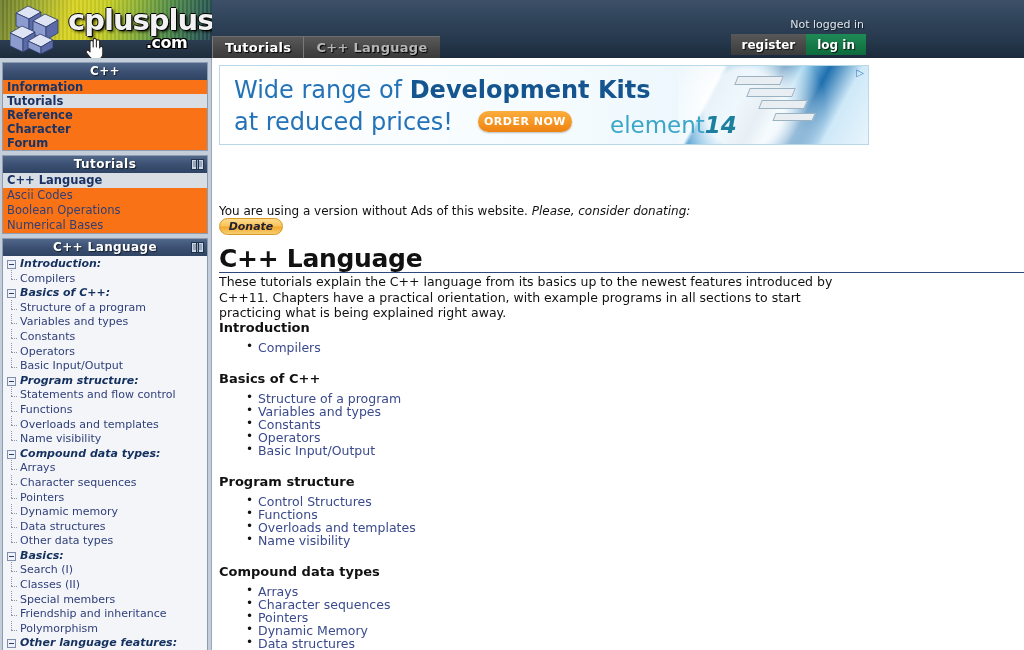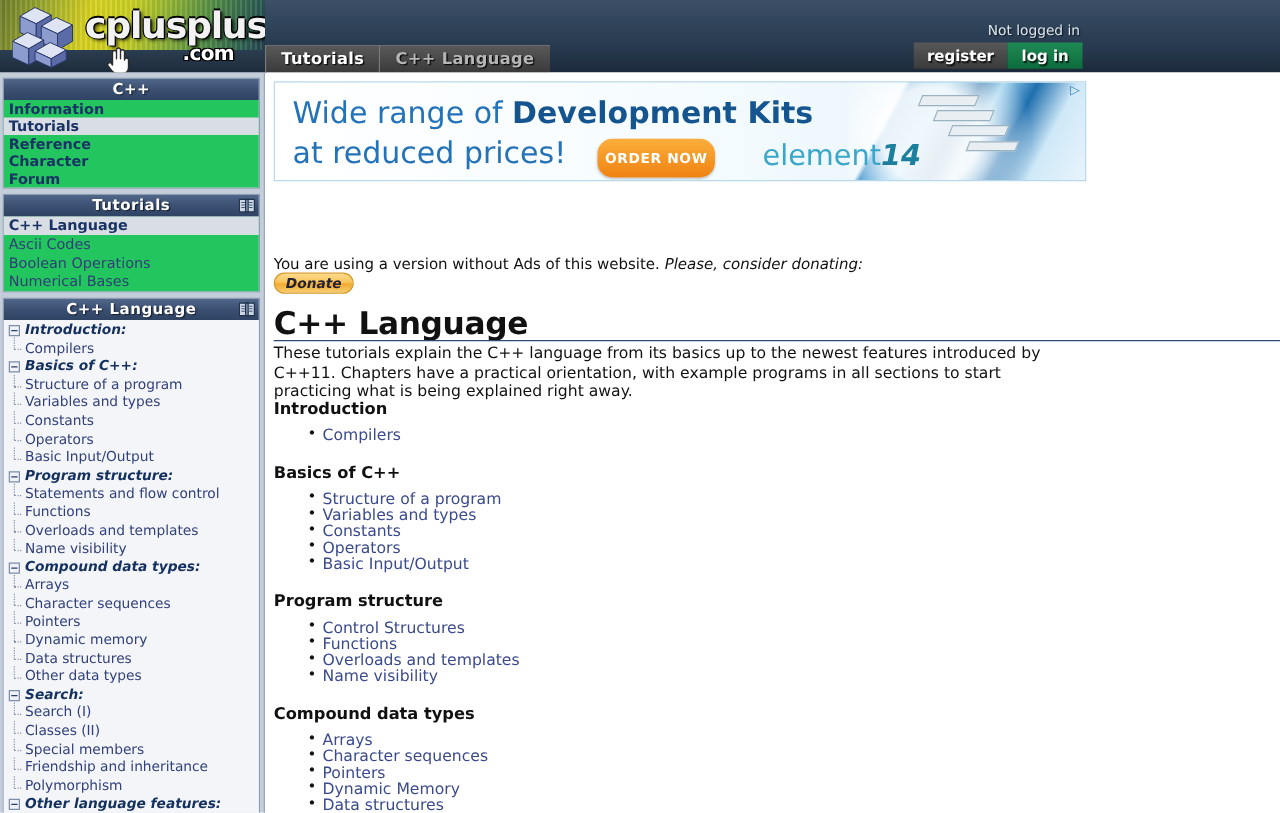--- a/index.html
+++ b/index.html
@@ -130,21 +130,21 @@
     position: relative;
     height: 17px; line-height: 17px;
     background: linear-gradient(to bottom, #51688a 0%, #3d5274 45%, #2f4463 100%);
     color: #ffffff; font-size: 12px; font-weight: bold;
     text-align: center; letter-spacing: .4px;
     text-shadow: 1px 1px 1px rgba(0,0,0,.6);
   }
   .panel-head-icon {
     position: absolute; right: 3px; top: 2px; width: 13px; height: 13px;
   }
-  .panel-body { background: #22c55e; padding: 0; }
+  .panel-body { background: #f97316; padding: 0; }
   .nav-item {
     height: 14px; line-height: 14px;
     padding-left: 4px;
     font-size: 11.5px; font-weight: bold;
     color: #1a3365; cursor: pointer;
     white-space: nowrap;
   }
   .nav-item.sel { background: #d9dde4; }
   .nav-sub {
     height: 15px; line-height: 15px;
@@ -206,21 +206,21 @@
     font-size: 24px; color: #2473b8; font-weight: normal;
     white-space: nowrap;
   }
   #ad-line1 b { color: #15558f; font-weight: bold; }
   #ad-line2 {
     position: absolute; left: 14px; top: 42px;
     font-size: 24px; color: #2473b8; white-space: nowrap;
   }
   #ad-cta {
     position: absolute; left: 258px; top: 45px;
-    width: 94px; height: 31px; border-radius: 12px;
+    width: 94px; height: 21px; border-radius: 12px;
     background: linear-gradient(to bottom,#fbae3c,#ef8211);
     color: #fff; font-size: 11px; font-weight: bold;
     display: flex; align-items: center; justify-content: center;
     letter-spacing: .5px; cursor: pointer;
     box-shadow: 0 1px 2px rgba(0,0,0,.25);
   }
   #ad-brand {
     position: absolute; left: 390px; top: 46px;
     font-size: 23px; color: #3aa6c8; white-space: nowrap;
   }
@@ -453,21 +453,21 @@
         <div class="tree-row tree-leaf">
           <span class="tree-stub"></span>
           <span>Data structures</span>
         </div>
         <div class="tree-row tree-leaf">
           <span class="tree-stub"></span>
           <span>Other data types</span>
         </div>
         <div class="tree-row tree-group">
           <span class="tree-toggle"></span>
-          <span>Search:</span>
+          <span>Basics:</span>
         </div>
         <div class="tree-row tree-leaf">
           <span class="tree-stub"></span>
           <span>Search (I)</span>
         </div>
         <div class="tree-row tree-leaf">
           <span class="tree-stub"></span>
           <span>Classes (II)</span>
         </div>
         <div class="tree-row tree-leaf">

